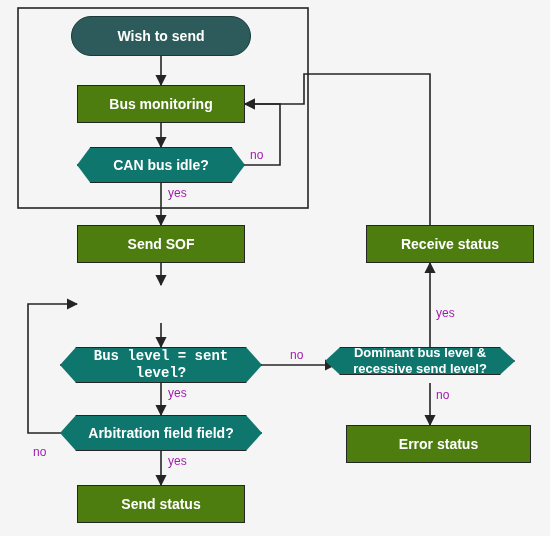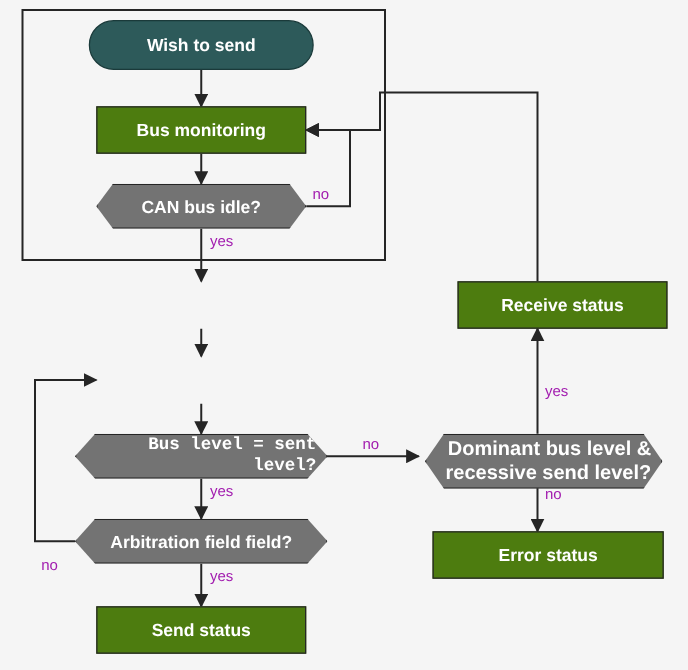--- a/index.html
+++ b/index.html
@@ -12,39 +12,39 @@
     position: relative;
     width: 550px;
     height: 536px;
     background: #f5f5f5;
   }
   .node {
     position: absolute;
     display: flex;
     align-items: center;
     justify-content: center;
-    text-align: right;
+    text-align: center;
     font-size: 14px;
     font-weight: 600;
     color: #fff;
     box-sizing: border-box;
     padding: 4px 8px;
     line-height: 1.2;
   }
   .start {
     background: #2d5a5a;
     border-radius: 22px;
     border: 1px solid #1a3a3a;
   }
   .process {
     background: #4d7c0f;
     border: 1px solid #252525;
   }
   .decision {
-    background: #737373;
+    background: #0f766e;
     border: 1px solid #252525;
     
     clip-path: polygon(8% 0, 92% 0, 100% 50%, 92% 100%, 8% 100%, 0 50%);
   }
   .label {
     position: absolute;
     font-size: 12px;
     color: #a21caf;
     font-weight: 500;
   }
@@ -97,31 +97,32 @@
 
     <rect x="18" y="8" width="290" height="200" stroke="#252525" stroke-width="1.6" fill="none"></rect>
   </svg>
 
   <div class="node start" style="left:71px; top:16px; width:180px; height:40px;">Wish to send</div>
 
   <div class="node process" style="left:77px; top:85px; width:168px; height:38px;">Bus monitoring</div>
 
   <div class="node decision" style="left:77px; top:147px; width:168px; height:36px;">CAN bus idle?</div>
 
+  <div class="node process" style="left:77px; top:225px; width:168px; height:38px;">Send SOF</div>
 
 
   <div class="node decision" style="left:60px; top:347px; width:202px; height:36px;font-family:Liberation Mono, monospace;">Bus level = sent level?</div>
 
   <div class="node decision" style="left:60px; top:415px; width:202px; height:36px;">Arbitration field field?</div>
 
   <div class="node process" style="left:77px; top:485px; width:168px; height:38px;">Send status</div>
 
   <div class="node process" style="left:366px; top:225px; width:168px; height:38px;">Receive status</div>
 
-  <div class="node decision" style="left:340px; top:347px; width:190px; height:44px; font-size:16px;">Dominant bus level &amp; recessive send level?</div>
+  <div class="node decision" style="left:325px; top:347px; width:190px; height:28px; font-size:13px;">Dominant bus level &amp; recessive send level?</div>
 
   <div class="node process" style="left:346px; top:425px; width:185px; height:38px;">Error status</div>
 
   <span class="label" style="left:168px; top:186px;">yes</span>
   <span class="label" style="left:250px; top:148px;">no</span>
 
   <span class="label" style="left:168px; top:386px;">yes</span>
   <span class="label" style="left:290px; top:348px;">no</span>
 
   <span class="label" style="left:168px; top:454px;">yes</span>

